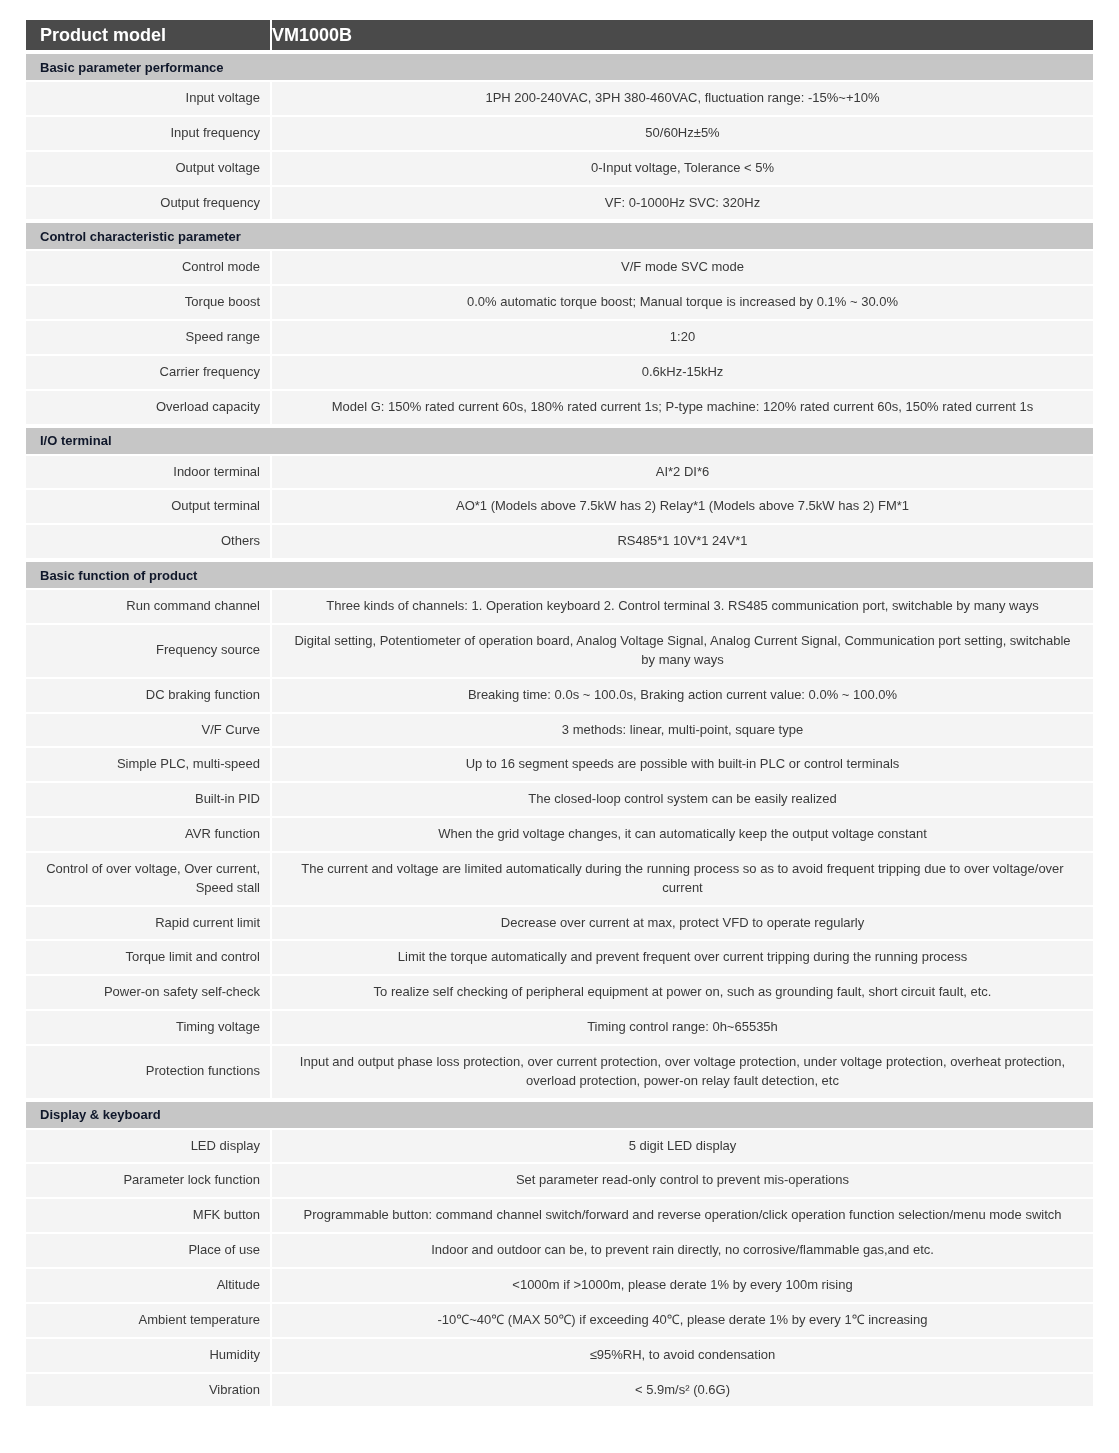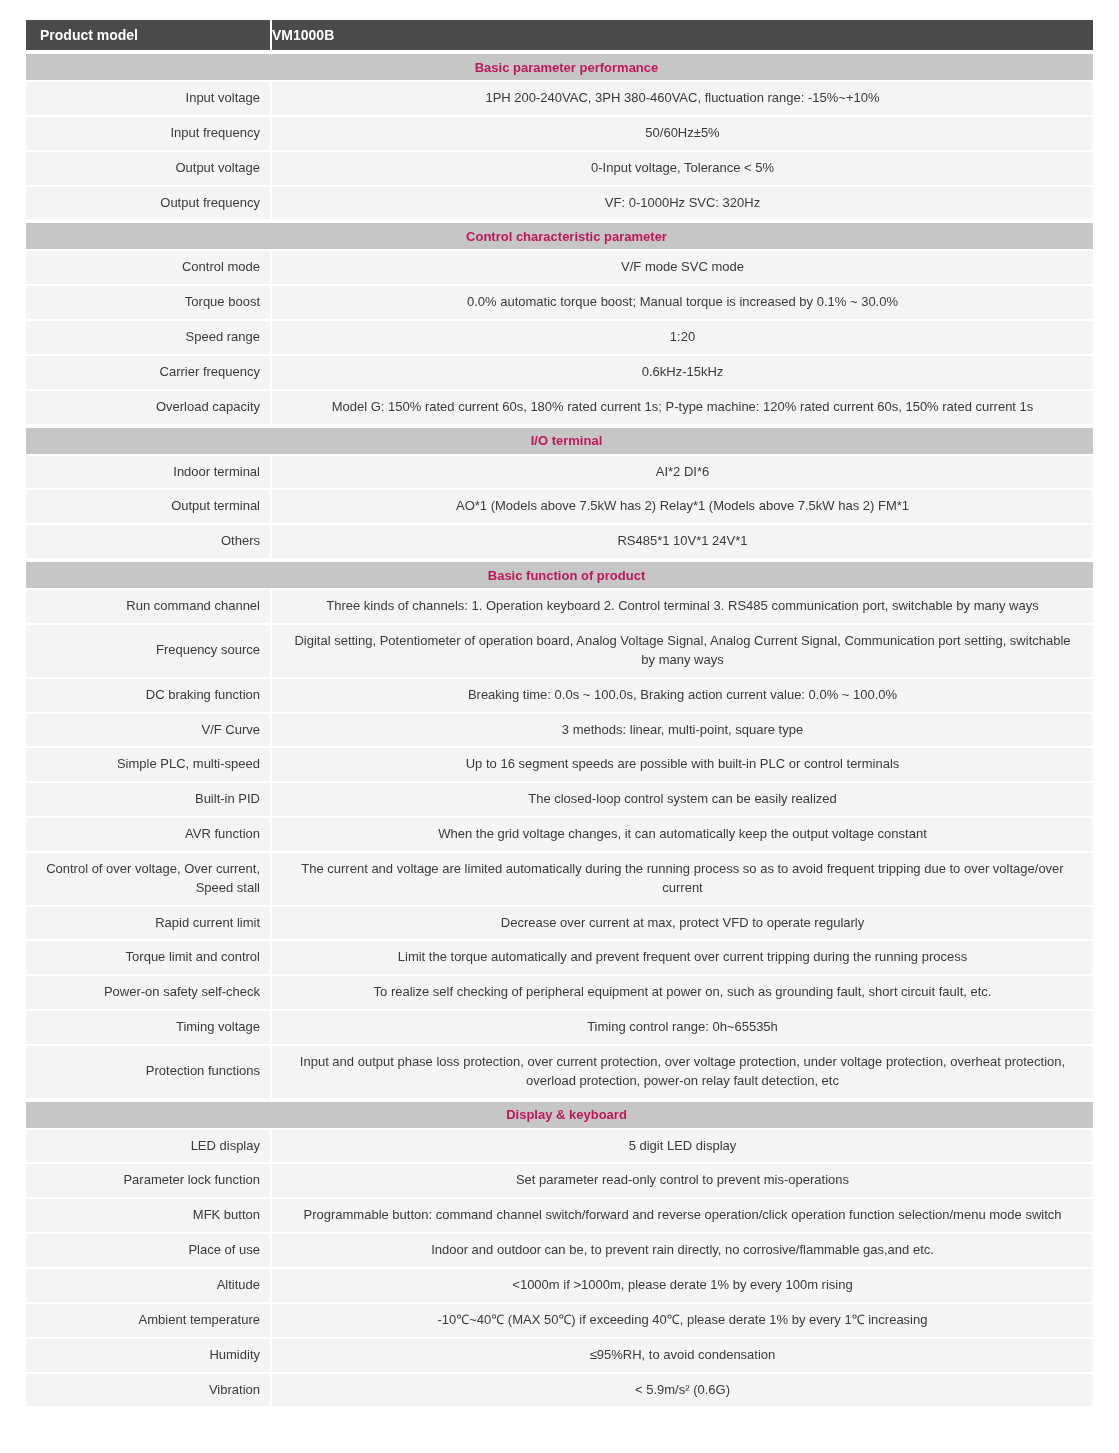--- a/index.html
+++ b/index.html
@@ -27,42 +27,41 @@
     table-layout: fixed;
   }
   .spec-table col.label-col { width: 244px; }
   .spec-table col.value-col { width: 823px; }
 
   
   tr.header-row td {
     background: #4a4a4a;
     color: #ffffff;
     font-weight: bold;
-    font-size: 14px;
+    font-size: 18px;
     height: 30px;
     padding: 0 0 0 14px;
     border-bottom: 2px solid #ffffff;
   }
   tr.header-row td.value-cell {
     text-align: left;
     padding: 0;
     border-left: 2px solid #ffffff;
   }
 
   
   tr.section-row td {
     background: #c6c6c6;
-    color: #be185d;
+    color: #0f172a;
     font-weight: bold;
     font-size: 13px;
     height: 26px;
     padding: 0 0 0 14px;
     border-bottom: 2px solid #ffffff;
     border-top: 2px solid #ffffff;
-    text-align: center;
   }
 
   
   tr.data-row td {
     background: #f4f4f4;
     font-size: 13px;
     border-bottom: 2px solid #ffffff;
     vertical-align: middle;
   }
   tr.data-row td.label-cell {

